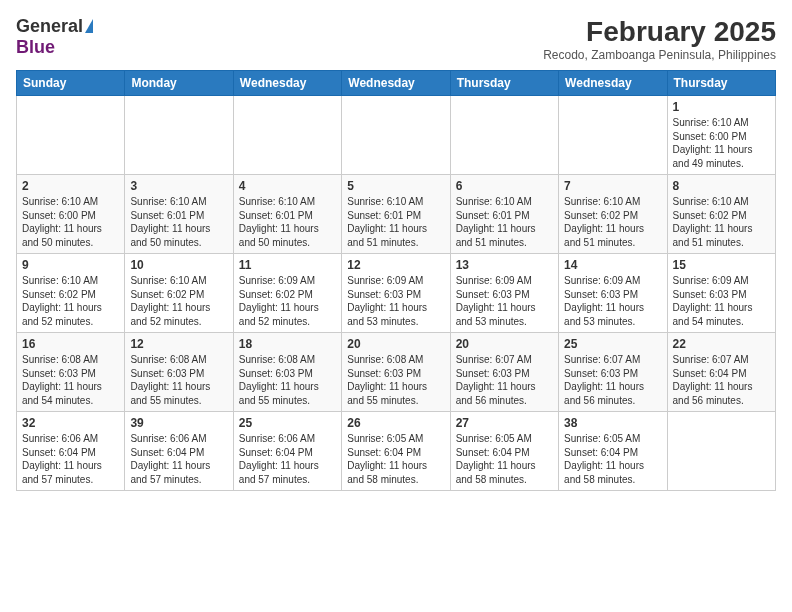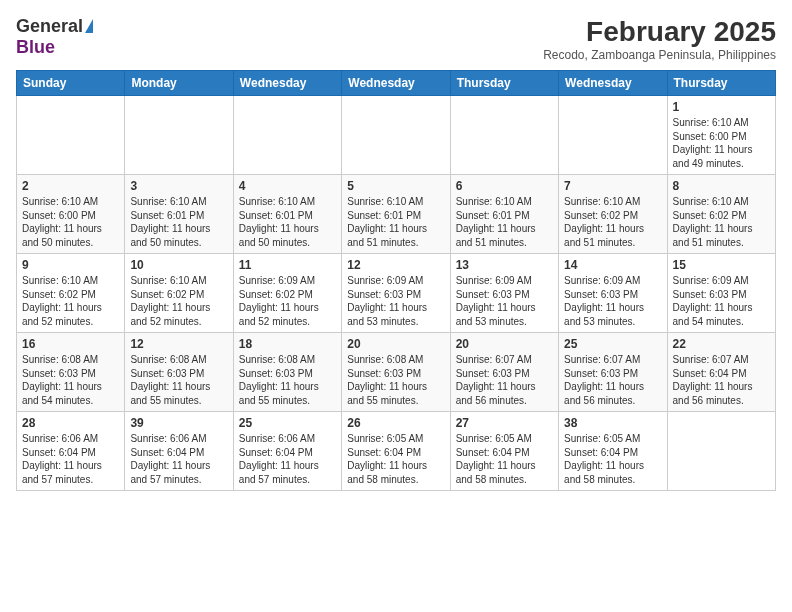--- a/index.html
+++ b/index.html
@@ -290,21 +290,21 @@
         <td>
           <span class="day-num">22</span>
           <div class="day-info" style="white-space: pre-line;">Sunrise: 6:07 AM
 Sunset: 6:04 PM
 Daylight: 11 hours
 and 56 minutes.</div>
         </td>
       </tr>
       <tr>
         <td>
-          <span class="day-num">28</span>
+          <span class="day-num">32</span>
           <div class="day-info" style="white-space: pre-line;">Sunrise: 6:06 AM
 Sunset: 6:04 PM
 Daylight: 11 hours
 and 57 minutes.</div>
         </td>
         <td>
           <span class="day-num">39</span>
           <div class="day-info" style="white-space: pre-line;">Sunrise: 6:06 AM
 Sunset: 6:04 PM
 Daylight: 11 hours

